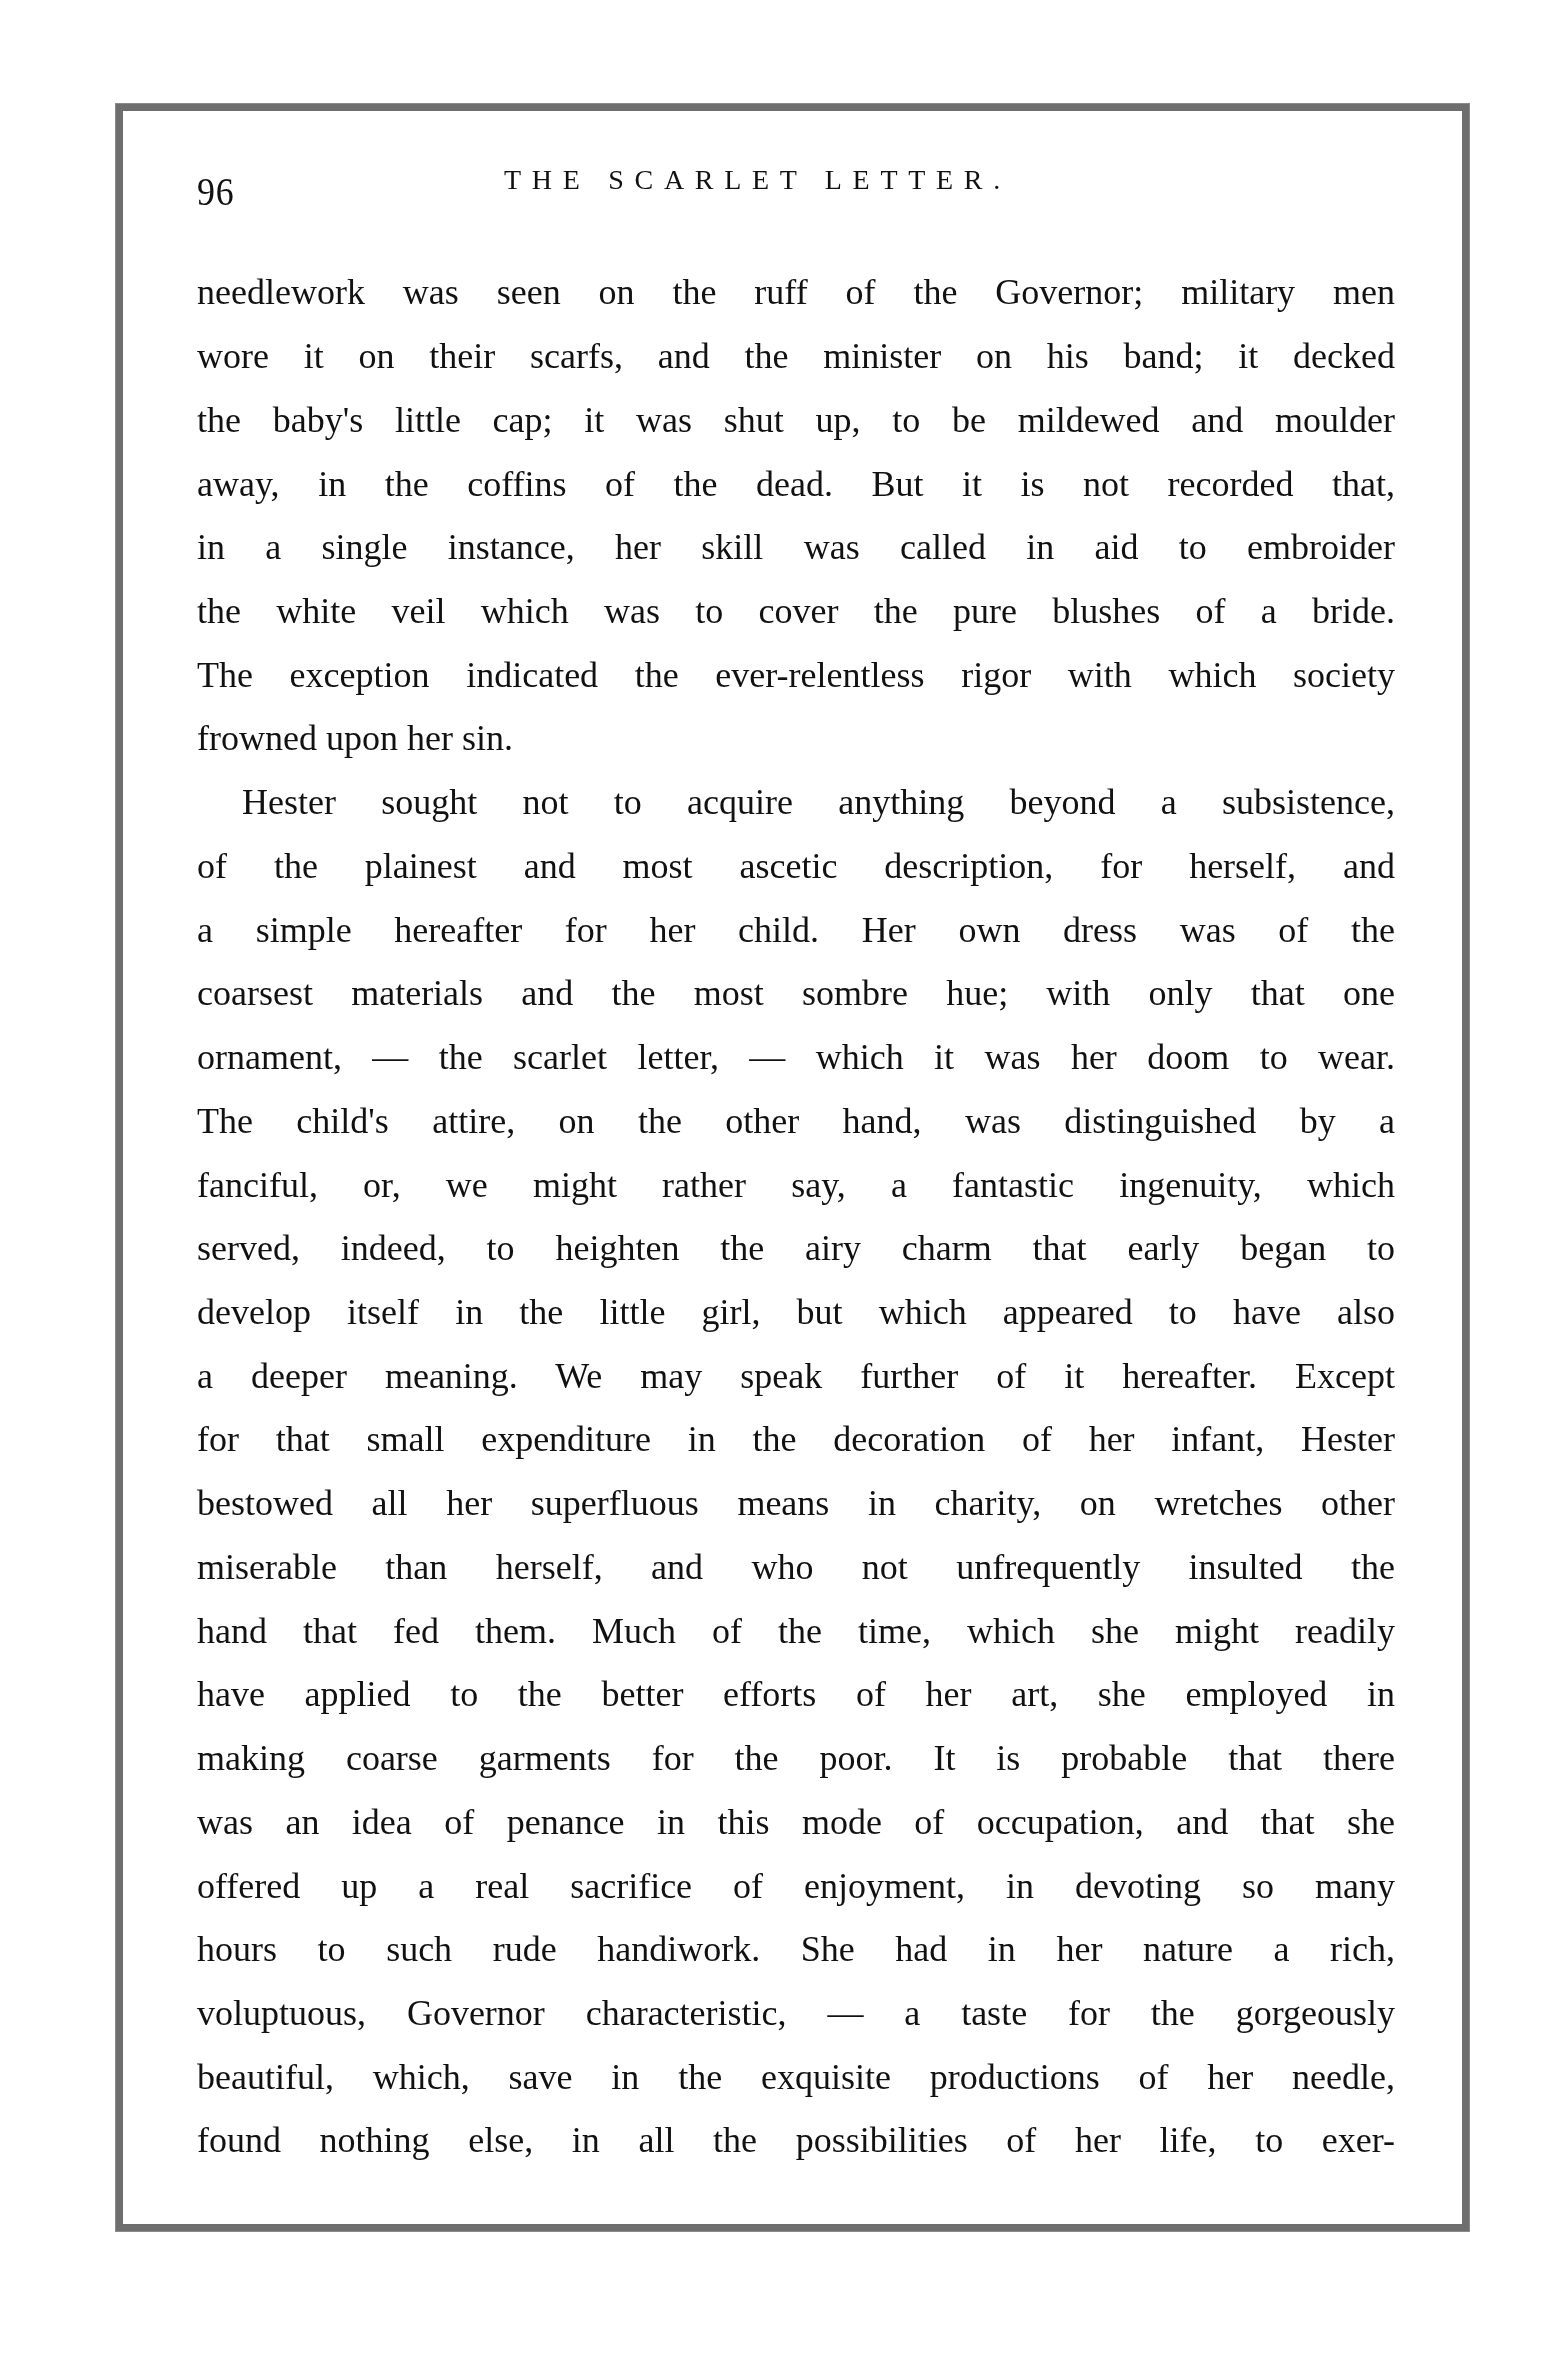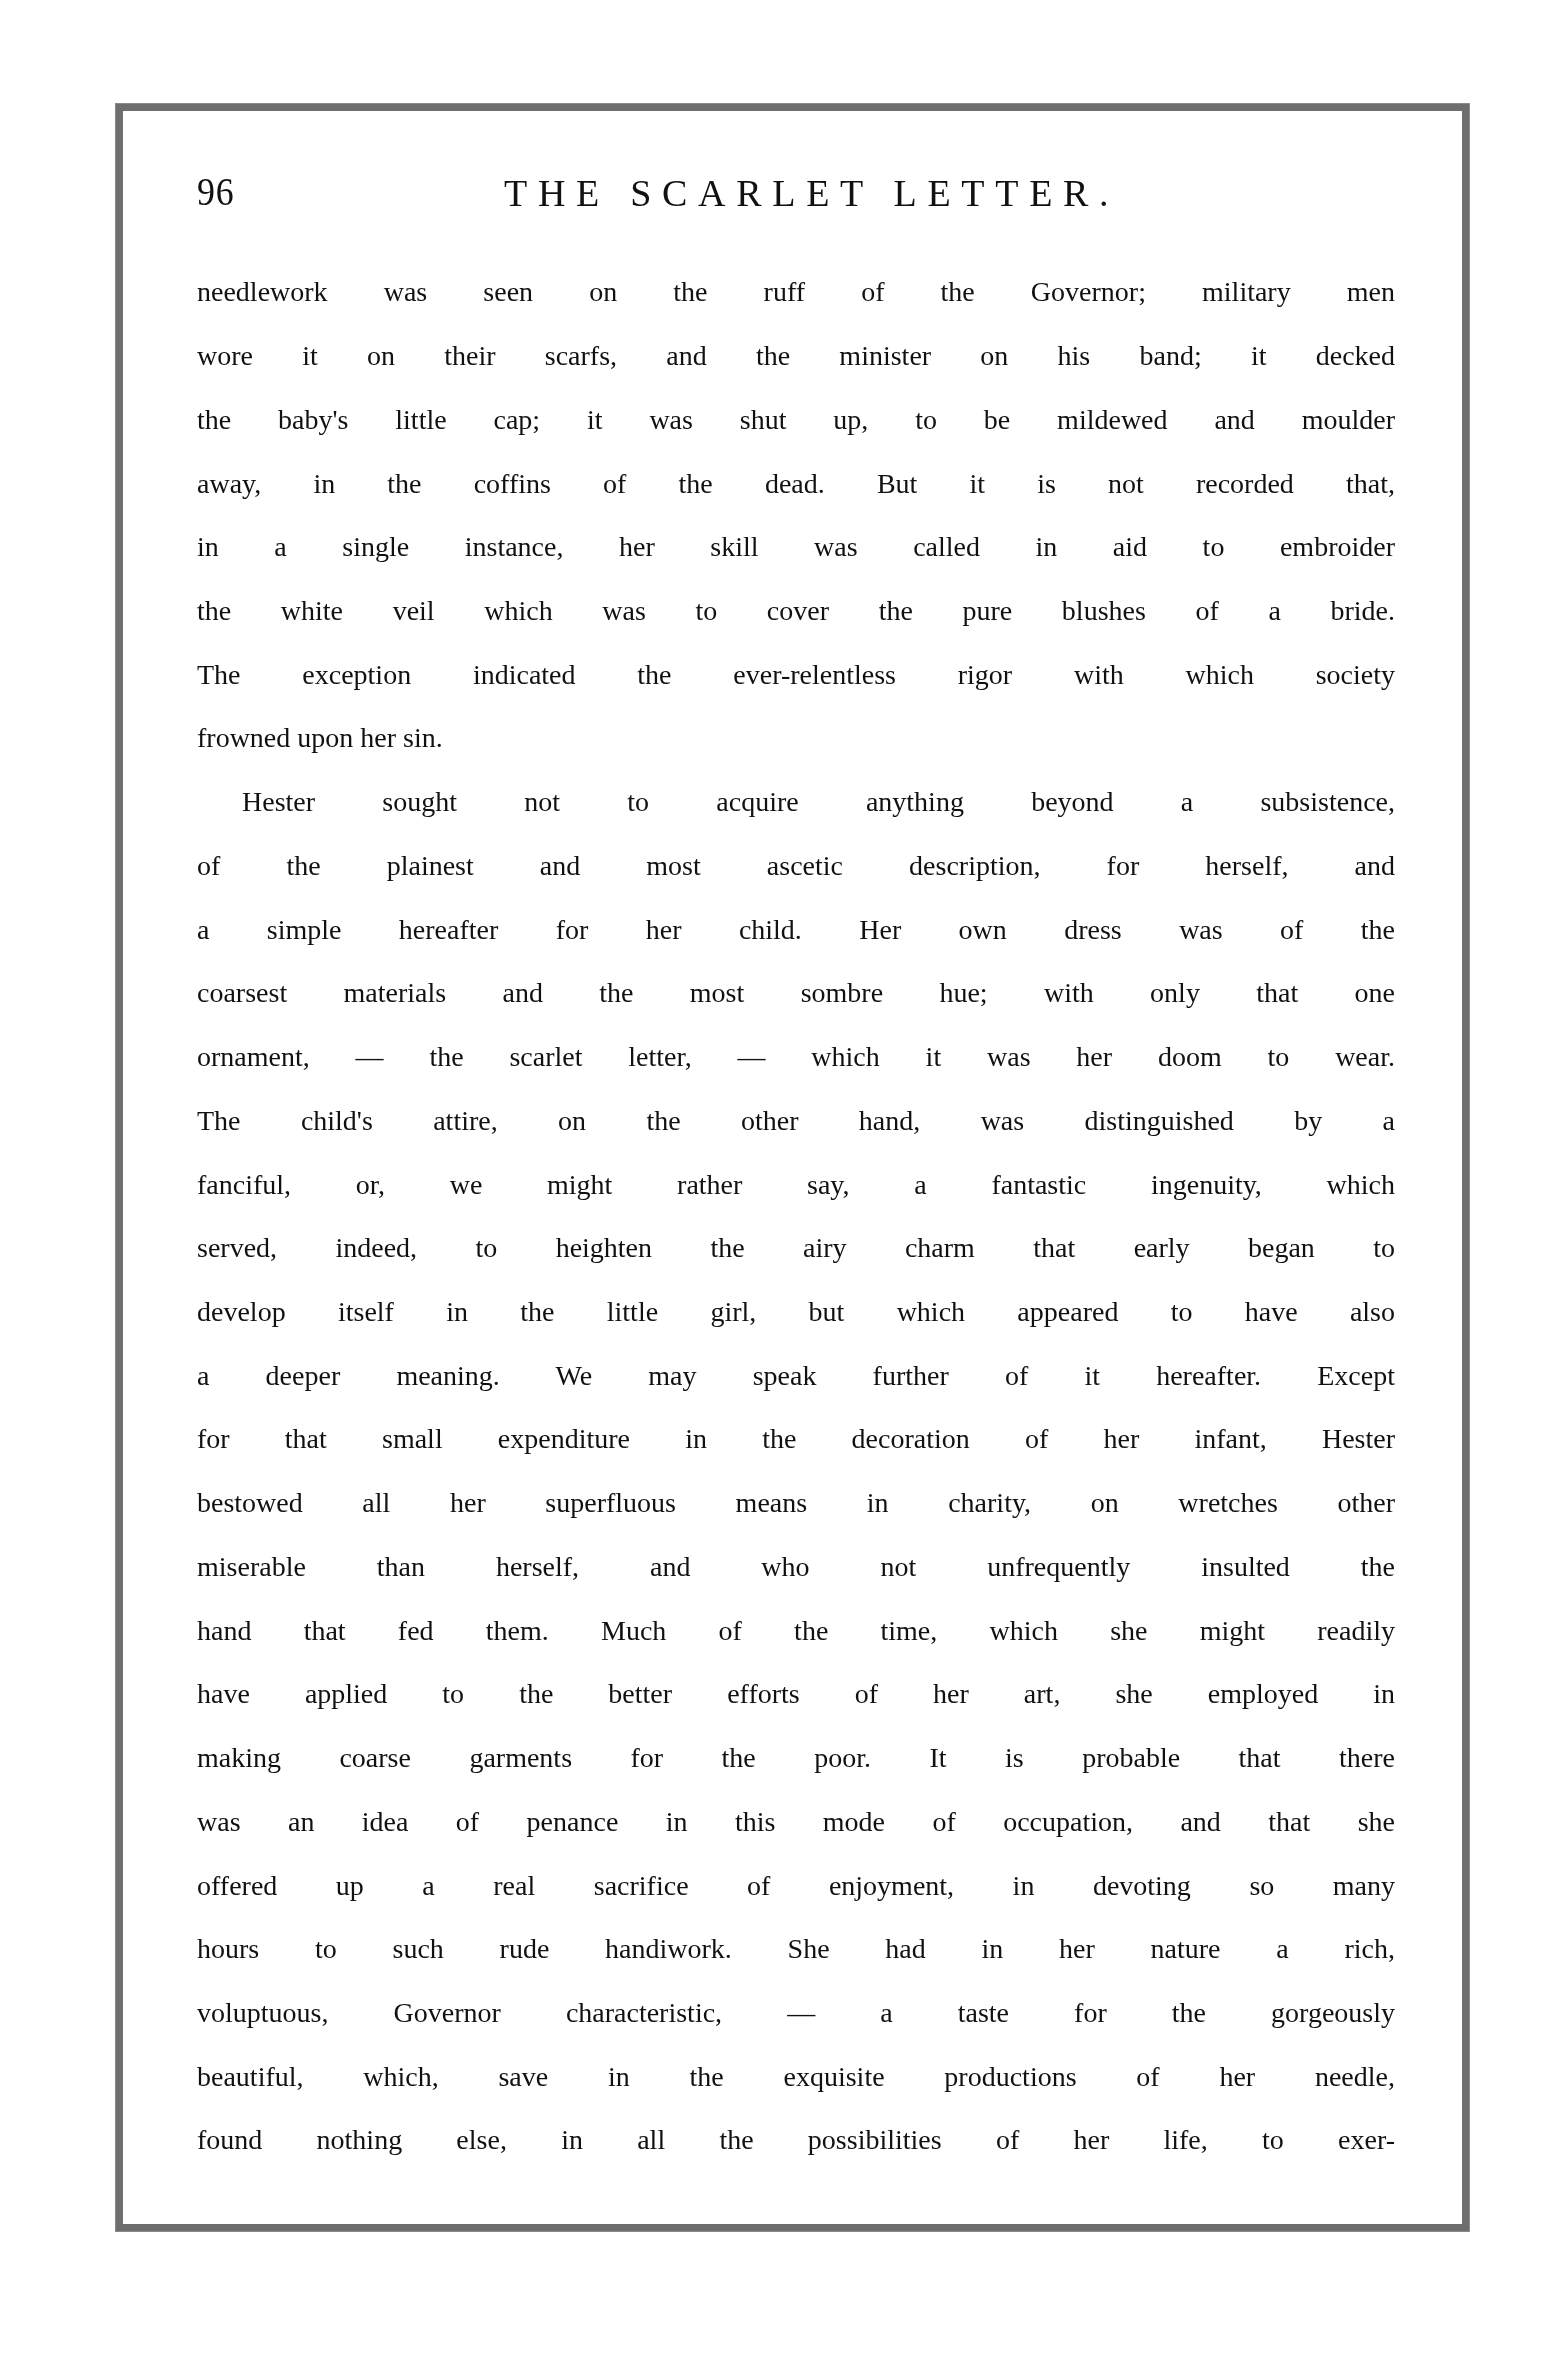--- a/index.html
+++ b/index.html
@@ -41,40 +41,40 @@
       top: 168px;
       font-size: 39px;
       line-height: 47px;
       letter-spacing: 0.8px;
       transform: scaleX(0.92);
       transform-origin: left top;
     }
     .page-title {
       position: absolute;
       left: 504px;
-      top: 170px;
+      top: 156px;
       width: 582px;
-      font-size: 38px;
+      font-size: 28px;
       line-height: 47px;
       white-space: nowrap;
       letter-spacing: 10.7px;
       text-transform: uppercase;
     }
     .body-text {
       position: absolute;
       left: 197px;
       top: 0;
       width: 1198px;
     }
     .line {
       position: absolute;
       left: 0;
       width: 1198px;
       height: 64px;
-      font-size: 28px;
+      font-size: 36px;
       line-height: 64px;
       text-align: justify;
       text-align-last: justify;
       white-space: nowrap;
       word-spacing: 0px;
     }
     .line.indent {
       left: 45px;
       width: 1153px;
     }

